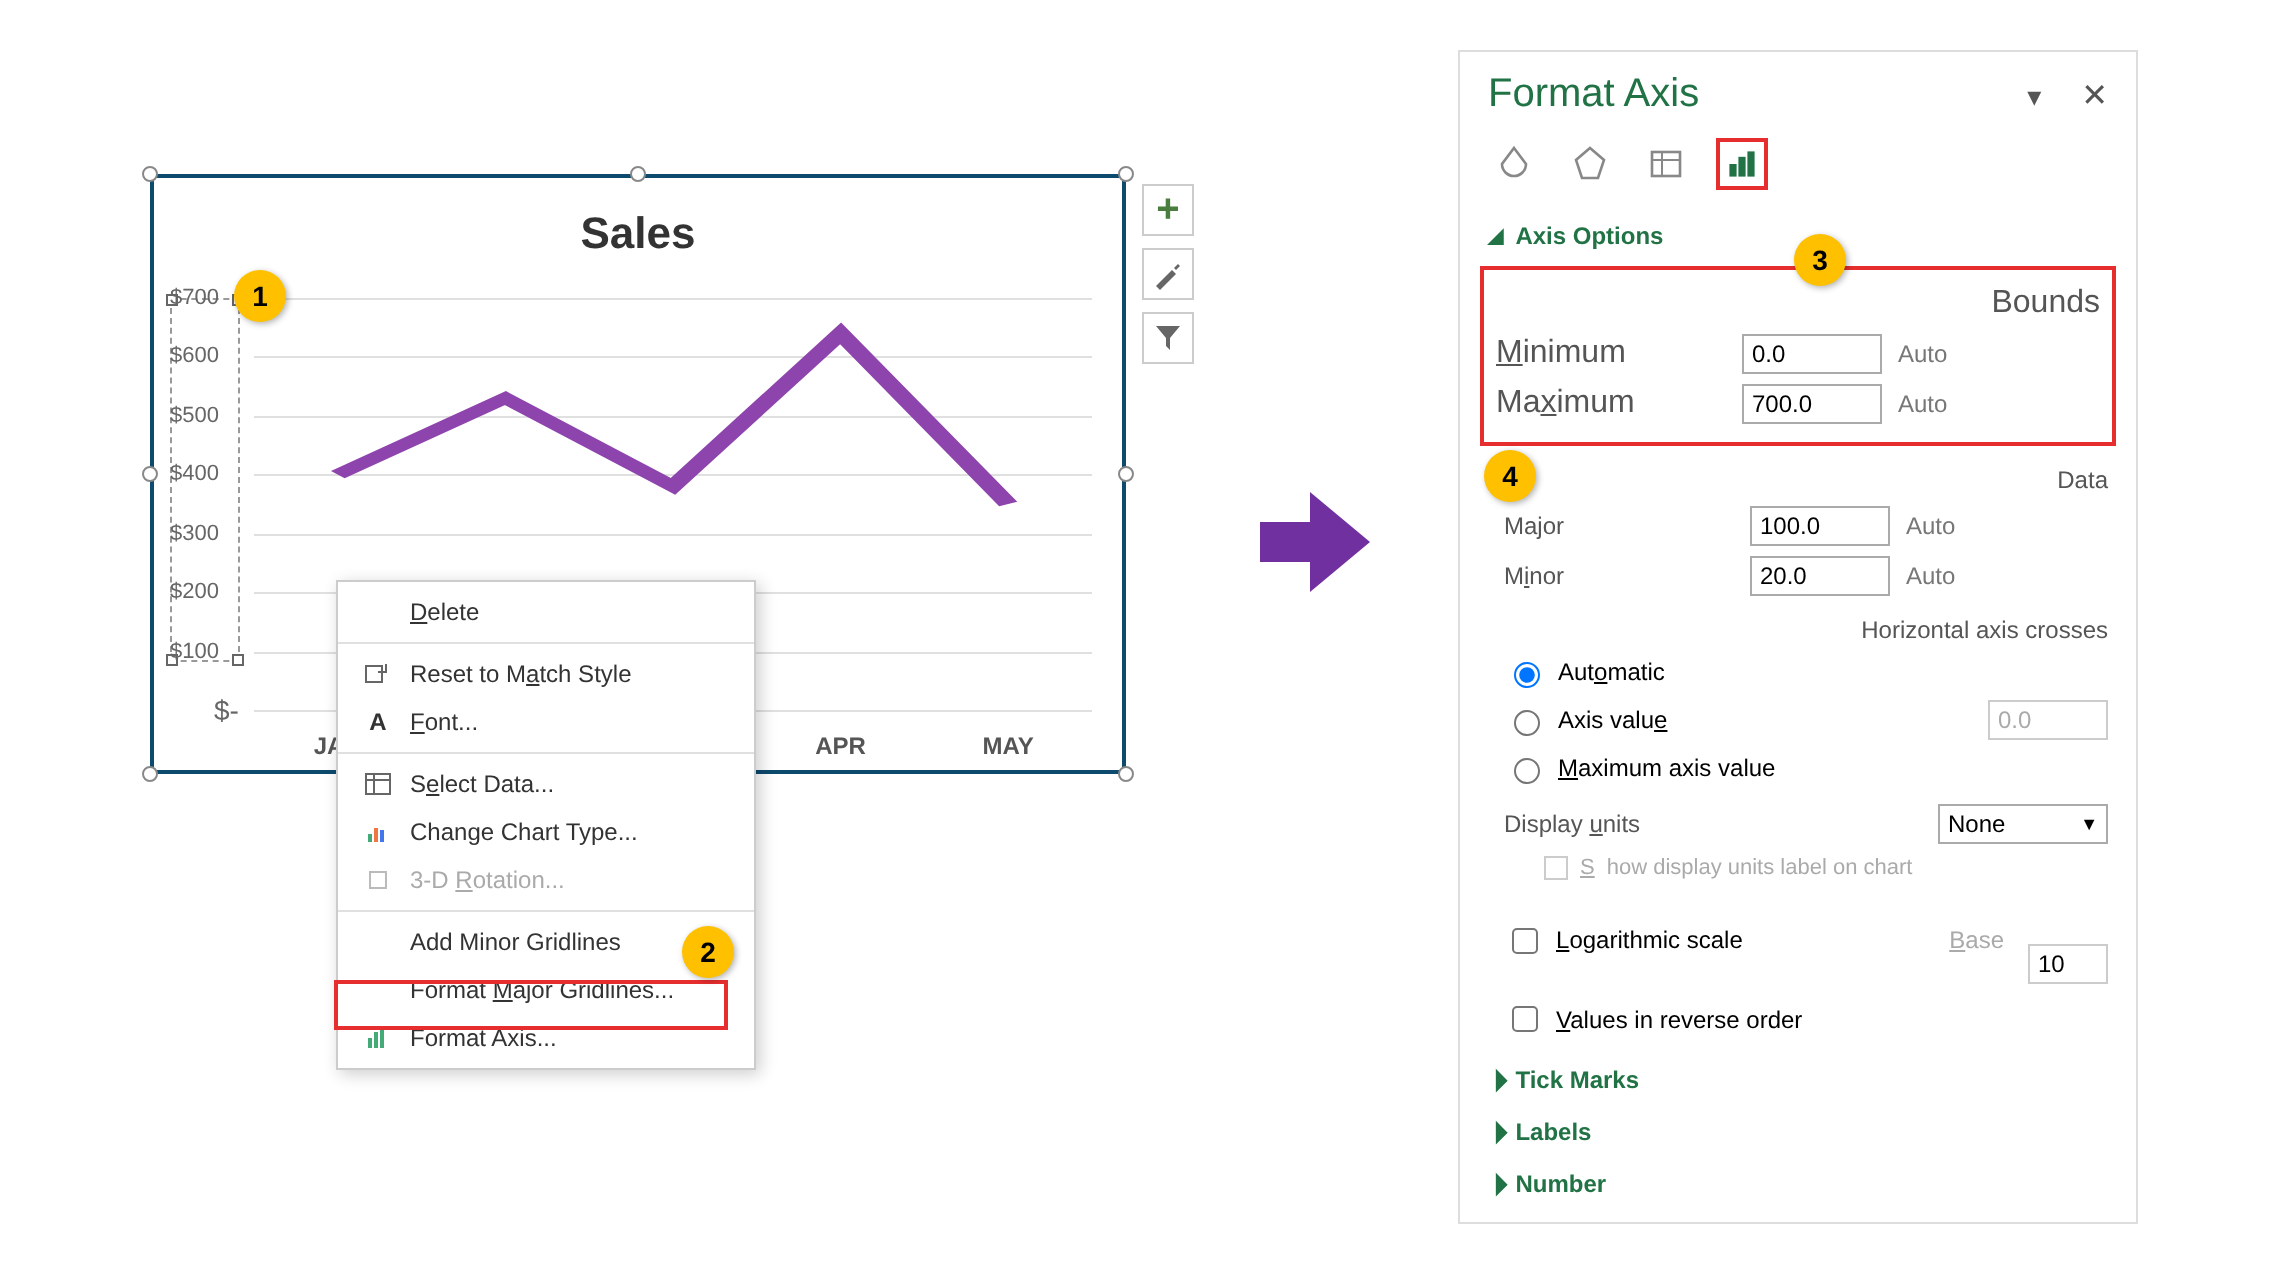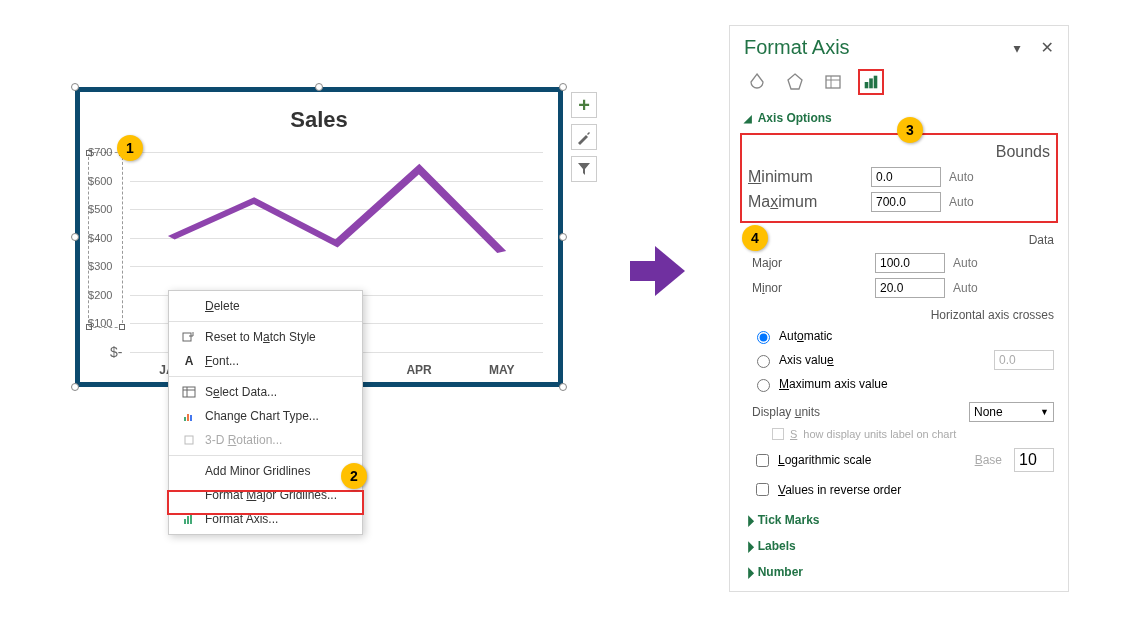--- a/index.html
+++ b/index.html
@@ -1,39 +1,39 @@
 <!DOCTYPE html>
 <html><head>
   <meta charset="utf-8">
   <style>
     * { box-sizing: border-box; font-family: 'Segoe UI', Tahoma, sans-serif; }
     body { margin: 0; background: #fff; width: 1143px; height: 643px; position: relative; }
     
     .chart-wrapper { position: absolute; left: 75px; top: 87px; width: 488px; height: 300px; }
-    .chart-container { width: 100%; height: 100%; border: 5px solid #0c4a6e; position: relative; background: #fff; }
+    .chart-container { width: 100%; height: 100%; border: 2px solid #0c4a6e; position: relative; background: #fff; }
     .selection-handle { position: absolute; width: 8px; height: 8px; border: 1px solid #888; border-radius: 50%; background: #fff; }
     .h-tl { left: -4px; top: -4px; } .h-tr { right: -4px; top: -4px; }
     .h-bl { left: -4px; bottom: -4px; } .h-br { right: -4px; bottom: -4px; }
     .h-ml { left: -4px; top: 50%; margin-top: -4px; } .h-mr { right: -4px; top: 50%; margin-top: -4px; }
     .h-tc { left: 50%; top: -4px; margin-left: -4px; } .h-bc { left: 50%; bottom: -4px; margin-left: -4px; }
     
     .chart-title { text-align: center; font-size: 22px; font-weight: bold; color: #333; padding: 15px 0 5px; }
     .plot-area { position: absolute; left: 50px; top: 60px; right: 15px; bottom: 30px; }
     .y-axis-label { position: absolute; left: -42px; font-size: 11px; color: #666; transform: translateY(-50%); }
     .y-axis-label::before { content: "$"; }
     .gridline { position: absolute; left: 0; right: 0; height: 1px; background: #e0e0e0; }
     .x-axis-label { position: absolute; bottom: -25px; font-size: 12px; font-weight: bold; color: #555; transform: translateX(-50%); }
     .line-svg { position: absolute; inset: 0; width: 100%; height: 100%; }
     .axis-selection { position: absolute; left: 8px; top: 60px; width: 35px; bottom: 54px; border: 1px dashed #999; }
     .axis-sel-handle { position: absolute; width: 6px; height: 6px; background: #fff; border: 1px solid #666; }
     
     .chart-tools { position: absolute; left: 571px; top: 92px; }
     .tool-btn { width: 26px; height: 26px; border: 1px solid #ccc; background: #fff; display: flex; align-items: center; justify-content: center; margin-bottom: 6px; cursor: pointer; font-size: 16px; color: #666; }
     
-    .context-menu { position: absolute; left: 168px; top: 290px; width: 195px; background: #fff; border: 1px solid #ccc; box-shadow: 2px 2px 8px rgba(0,0,0,0.2); padding: 3px 0; }
+    .context-menu { position: absolute; left: 168px; top: 290px; width: 210px; background: #fff; border: 1px solid #ccc; box-shadow: 2px 2px 8px rgba(0,0,0,0.2); padding: 3px 0; }
     .menu-item { display: flex; align-items: center; padding: 4px 10px; font-size: 12px; color: #333; cursor: pointer; }
     .menu-item.disabled { color: #aaa; cursor: default; }
     .menu-icon { width: 20px; height: 16px; display: flex; align-items: center; justify-content: center; margin-right: 6px; font-size: 12px; }
     .menu-sep { height: 1px; background: #e0e0e0; margin: 3px 0; }
     .menu-item u { text-decoration: underline; }
     
     .arrow-right { position: absolute; left: 655px; top: 246px; width: 0; height: 0; border-top: 25px solid transparent; border-bottom: 25px solid transparent; border-left: 30px solid #7030a0; }
     .arrow-right::before { content: ""; position: absolute; left: -55px; top: -10px; width: 25px; height: 20px; background: #7030a0; }
     
     .format-pane { position: absolute; left: 729px; top: 25px; width: 340px; border: 1px solid #ddd; background: #fff; }
@@ -292,21 +292,21 @@
           <span>None</span>
           <span style="font-size:9px">▼</span>
         </div>
     </div>
     <div class="inline-note"><span style="width:12px;height:12px;border:1px solid #ccc;display:inline-block"></span><span style="text-decoration:underline">S</span>how display units label on chart</div>
 
     <div class="checkbox-row">
         <input type="checkbox" style="">
         <label><span style="text-decoration:underline">L</span>ogarithmic scale</label>
         <span style="margin-left:auto;color:#aaa"><span style="text-decoration:underline">B</span>ase</span>
-        <input type="text" style="width: 40px; margin-left: 6px; border: 1px solid rgb(204, 204, 204); padding: 2px 4px; font-size: 16px;" value="10">
+        <input type="text" style="width: 40px; margin-left: 6px; border: 1px solid rgb(204, 204, 204); padding: 2px 4px; font-size: 12px; margin-top: 24px;" value="10">
       </div>
     <div class="checkbox-row">
         <input type="checkbox" style="">
         <label><span style="text-decoration:underline">V</span>alues in reverse order</label>
       </div>
   </div>
 
   <div class="section-title">
       <span class="tri" style="transform:rotate(-45deg);display:inline-block">◢</span>
       <span>Tick Marks</span>

